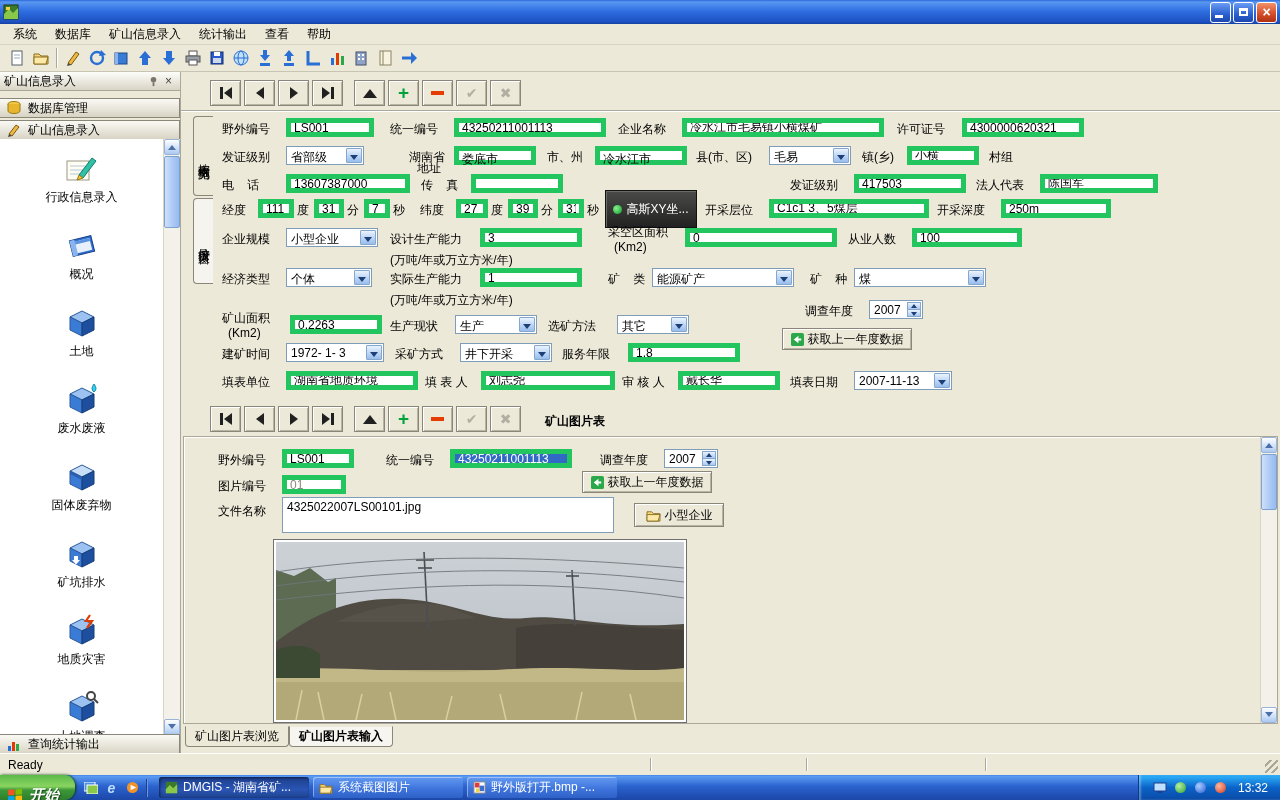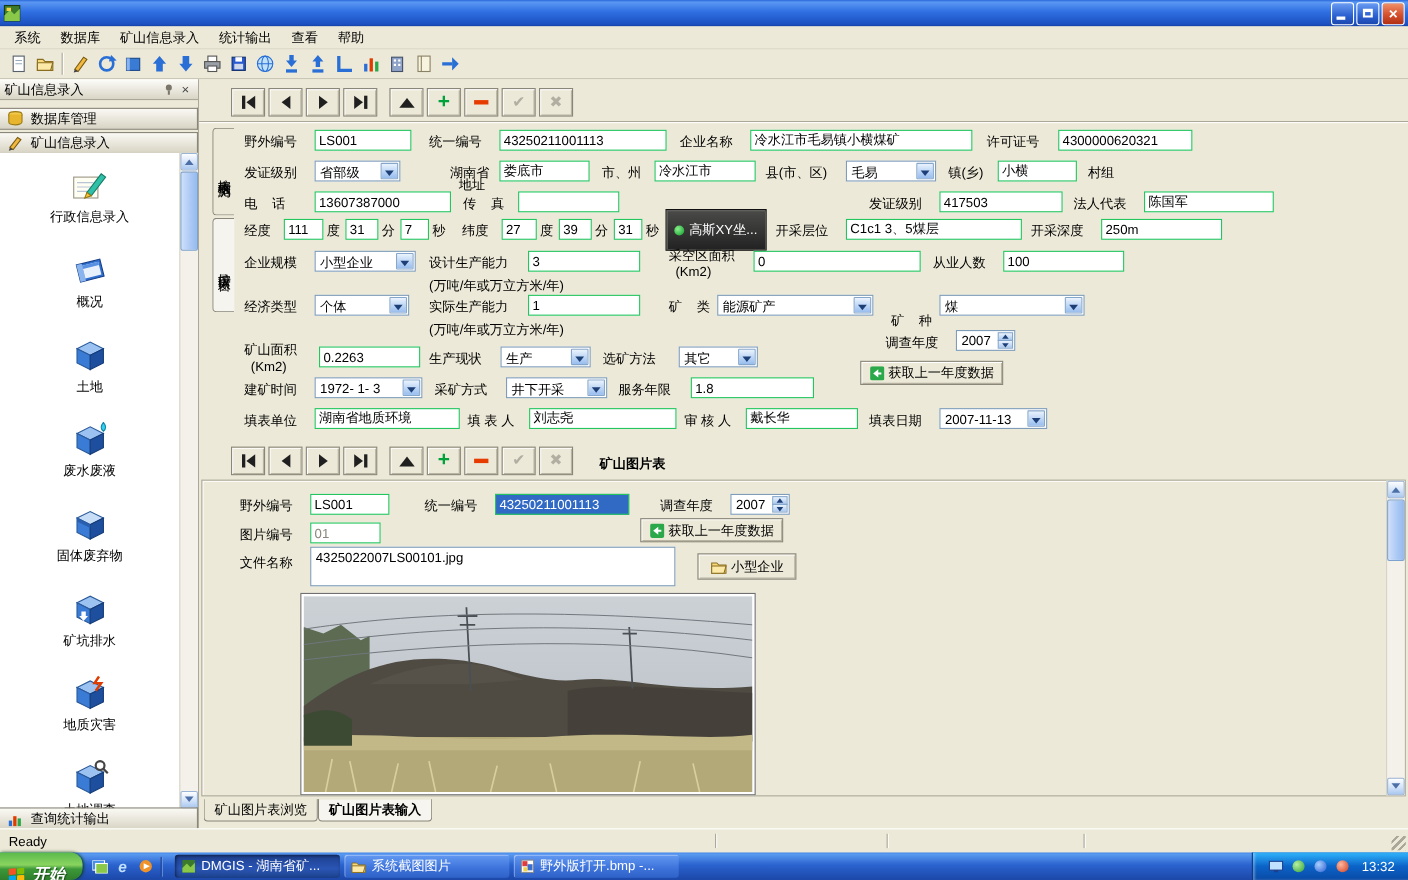--- a/index.html
+++ b/index.html
@@ -38,21 +38,21 @@
 .li .lilabel{margin-top:3px;width:84px;text-align:center;line-height:14px;}
 #sb-scroll{position:absolute;right:0;top:67px;width:17px;height:596px;background:#f3f1ea;border-left:1px solid #d8d4c4;}
 .sarrow{position:absolute;left:0;width:16px;height:16px;background:linear-gradient(180deg,#fdfeff,#cfe0f8 60%,#aac8f0);border:1px solid #9ab4d8;border-radius:2px;display:flex;align-items:center;justify-content:center;}
 .tri-u{width:0;height:0;border:4px solid transparent;border-bottom:5px solid #4d6fa8;margin-top:-3px;}
 .tri-d{width:0;height:0;border:4px solid transparent;border-top:5px solid #4d6fa8;margin-bottom:-3px;}
 #sb-thumb{position:absolute;left:0;top:17px;width:16px;height:72px;background:linear-gradient(90deg,#cfe0fb,#aac8f4 60%,#96baf0);border:1px solid #7da2ce;border-radius:2px;}
 
 
 #form-area{position:absolute;left:181px;top:72px;width:1099px;height:681px;background:#ece9d8;}
 .lbl{position:absolute;font-size:12px;line-height:16px;white-space:pre;}
-.fld{position:absolute;height:19px;border:1px solid #22c55e;background:#fff;font:12px "Liberation Sans","DejaVu Sans",sans-serif;padding:0 3px;color:#000;outline:none;}
+.fld{position:absolute;height:19px;border:5px solid #22c55e;background:#fff;font:12px "Liberation Sans","DejaVu Sans",sans-serif;padding:0 3px;color:#000;outline:none;}
 .fld.dis{color:#8a867a;}
 .fld.sel{background:#316ac5;color:#fff;}
 .bigfld{position:absolute;border:1px solid #7f9db9;background:#fff;padding:2px 4px;font-size:12px;}
 .combo{position:absolute;height:19px;border:1px solid #7f9db9;background:#fff;}
 .combo .ct{position:absolute;left:4px;top:2px;right:19px;white-space:nowrap;overflow:hidden;}
 .combo .ca{position:absolute;top:1px;right:1px;bottom:1px;width:16px;background:linear-gradient(180deg,#eaf3fd,#bcd5f5 55%,#98bdee);border:1px solid #86a7cc;border-radius:1px;}
 .combo .ca::after{content:"";position:absolute;left:3px;top:6px;border:4px solid transparent;border-top:5px solid #1d3f77;}
 .spin{position:absolute;height:19px;border:1px solid #7f9db9;background:#fff;}
 .spin .ct{position:absolute;left:4px;top:2px;right:17px;}
 .spin .su,.spin .sd{position:absolute;right:1px;width:14px;height:8px;background:linear-gradient(180deg,#eaf3fd,#aac8f0);border:1px solid #86a7cc;display:flex;align-items:center;justify-content:center;}
@@ -496,21 +496,21 @@
         <span class="ca"></span>
       </div>
     <span class="lbl" style="left:209px;top:199px;">实际生产能力</span>
     <input class="fld" style="left: 299px; top: 196px; width: 102px;" value="1">
     <span class="note" style="left:209px;top:220px;">(万吨/年或万立方米/年)</span>
     <span class="lbl" style="left:427px;top:199px;">矿    类</span>
     <div class="combo" style="left:471px;top:196px;width:142px;">
         <span class="ct">能源矿产</span>
         <span class="ca"></span>
       </div>
-    <span class="lbl" style="left:629px;top:199px;margin-top:12px;">矿    种</span>
+    <span class="lbl" style="left:629px;top:199px;">矿    种</span>
     <div class="combo" style="left:673px;top:196px;width:132px;">
         <span class="ct">煤</span>
         <span class="ca"></span>
       </div>
 
     <span class="lbl" style="left:624px;top:231px;">调查年度</span>
     <div class="spin" style="left:688px;top:228px;width:54px;">
         <span class="ct">2007</span>
         <span class="su"></span>
         <span class="sd"></span>

